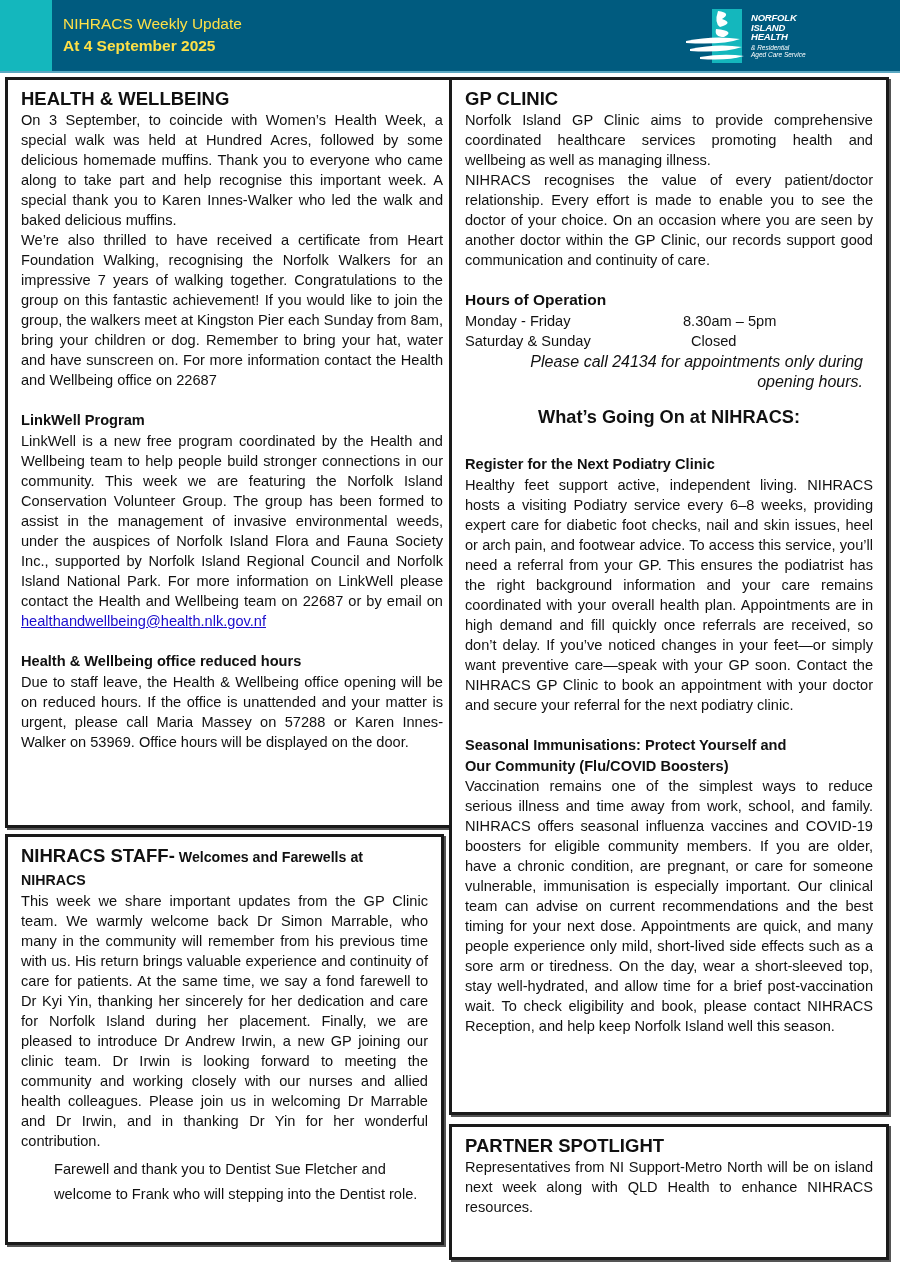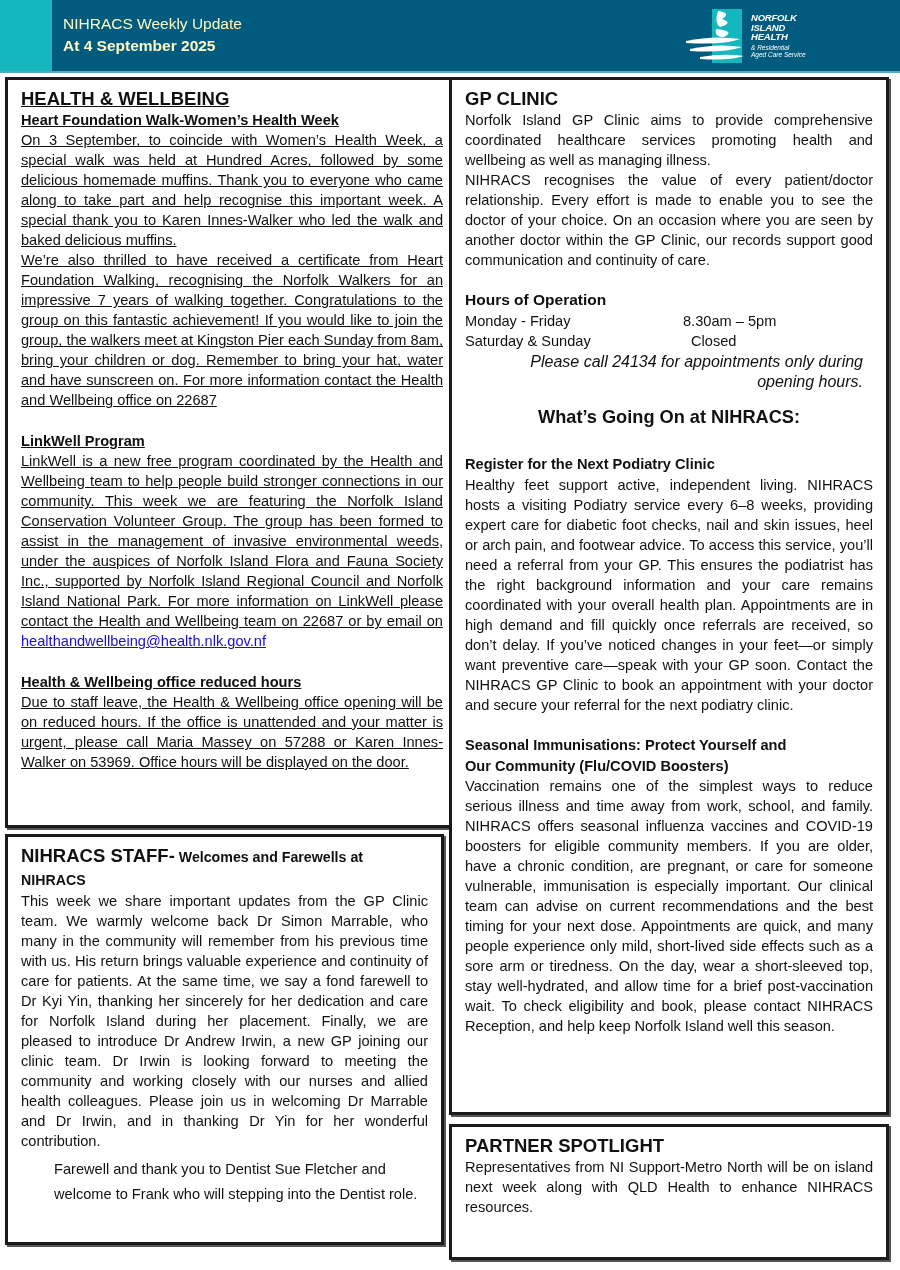--- a/index.html
+++ b/index.html
@@ -1,36 +1,36 @@
 <!DOCTYPE html>
 <html><head>
 <meta charset="utf-8">
 <style>
   * { box-sizing: border-box; margin: 0; padding: 0; }
   html, body { width: 900px; height: 1270px; background: #ffffff; overflow: hidden; }
   body { font-family: "Liberation Sans", sans-serif; color: #111; position: relative; }
 
   .header { position: absolute; left: 0; top: 0; width: 900px; height: 71px; background: #005b7f; }
   .header .teal-strip { position: absolute; left: 0; top: 0; width: 52px; height: 71px; background: #14b7bd; }
-  .header .title { position: absolute; left: 63px; top: 13px; color: #fef9c3; font-size: 15.5px; line-height: 22px; }
+  .header .title { position: absolute; left: 63px; top: 13px; color: #fde047; font-size: 15.5px; line-height: 22px; }
   .header .title .line2 { font-weight: bold; }
 
   .logo { position: absolute; left: 684px; top: 9px; width: 130px; height: 54px; font-style: italic; }
   .logo svg { position: absolute; left: 0; top: 0; }
   .logo .logo-text { position: absolute; left: 67px; top: 4px; color: #fff; font-weight: bold; font-size: 9.5px; line-height: 9.5px; letter-spacing: -0.2px; }
   .logo .logo-sub { position: absolute; left: 67px; top: 35px; color: #fff; font-size: 6.5px; line-height: 7px; }
 
   .box { position: absolute; border: 3px solid #1a1a1a; background: #fff; box-shadow: 2px 2px 0 #555; padding: 8px 13px 8px 13px; }
   .box p, .box .para { font-size: 14.6px; line-height: 20px; text-align: justify; }
   .h1 { font-weight: bold; font-size: 18.5px; line-height: 22px; }
   .h2 { font-weight: bold; font-size: 14.6px; line-height: 20.4px; }
   .gap { height: 20.4px; }
   a.email { color: #1a0dcc; text-decoration: underline; }
 
-  #box-health { left: 5px; top: 77px; width: 454px; height: 751px; text-decoration: underline; }
+  #box-health { left: 5px; top: 77px; width: 454px; height: 751px; }
   #box-staff { left: 5px; top: 834px; width: 439px; height: 411px; }
   #box-gp { left: 449px; top: 77px; width: 440px; height: 1038px; }
   #box-partner { left: 449px; top: 1124px; width: 440px; height: 136px; }
 
   .staff-title { font-weight: bold; font-size: 18.5px; line-height: 22px; }
   .staff-title .small { font-size: 14.2px; }
   .staff-extra { font-size: 14.6px; line-height: 25px; margin-top: 6px; margin-left: 33px; }
 
   .hours-row { display: flex; font-size: 14.6px; line-height: 20.4px; }
   .hours-row .day { width: 218px; }
@@ -63,21 +63,20 @@
     <div class="logo-sub">
       <div>&amp; Residential</div>
       <div>Aged Care Service</div>
     </div>
   </div>
 </div>
 <div class="header underline" style="top:71px;height:2px;background:#5aa7c1;"></div>
 
 <div class="box" id="box-health">
   <div class="h1">HEALTH &amp; WELLBEING</div>
-  <div class="h2">Heart Foundation Walk-Women’s Health Week</div>
   <p>On 3 September, to coincide with Women’s Health Week, a special walk was held at Hundred Acres, followed by some delicious homemade muffins. Thank you to everyone who came along to take part and help recognise this important week. A special thank you to Karen Innes-Walker who led the walk and baked delicious muffins.</p>
   <p>We’re also thrilled to have received a certificate from Heart Foundation Walking, recognising the Norfolk Walkers for an impressive 7 years of walking together. Congratulations to the group on this fantastic achievement! If you would like to join the group, the walkers meet at Kingston Pier each Sunday from 8am, bring your children or dog.  Remember to bring your hat, water and have sunscreen on. For more information contact the Health and Wellbeing office on 22687</p>
   <div class="gap"></div>
   <div class="h2">LinkWell Program</div>
   <p><span>LinkWell is a new free program coordinated by the Health and Wellbeing team to help people build stronger connections in our community. This week we are featuring the Norfolk Island Conservation Volunteer Group. The group has been formed to assist in the management of invasive environmental weeds, under the auspices of Norfolk Island Flora and Fauna Society Inc., supported by Norfolk Island Regional Council and Norfolk Island National Park. For more information on LinkWell please contact the Health and Wellbeing team on 22687 or by email on </span><a class="email" href="#">healthandwellbeing@health.nlk.gov.nf</a></p>
   <div class="gap"></div>
   <div class="h2">Health &amp; Wellbeing office reduced hours</div>
   <p>Due to staff leave, the Health &amp; Wellbeing office opening will be on reduced hours. If the office is unattended and your matter is urgent, please call Maria Massey on 57288 or Karen Innes-Walker on 53969. Office hours will be displayed on the door.</p>
 </div>
 

